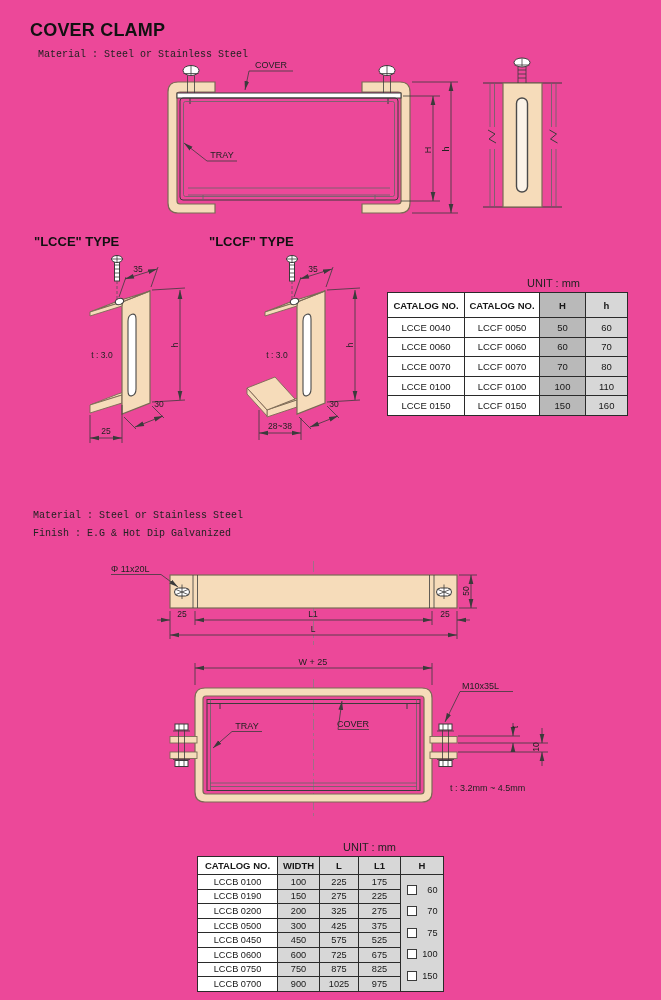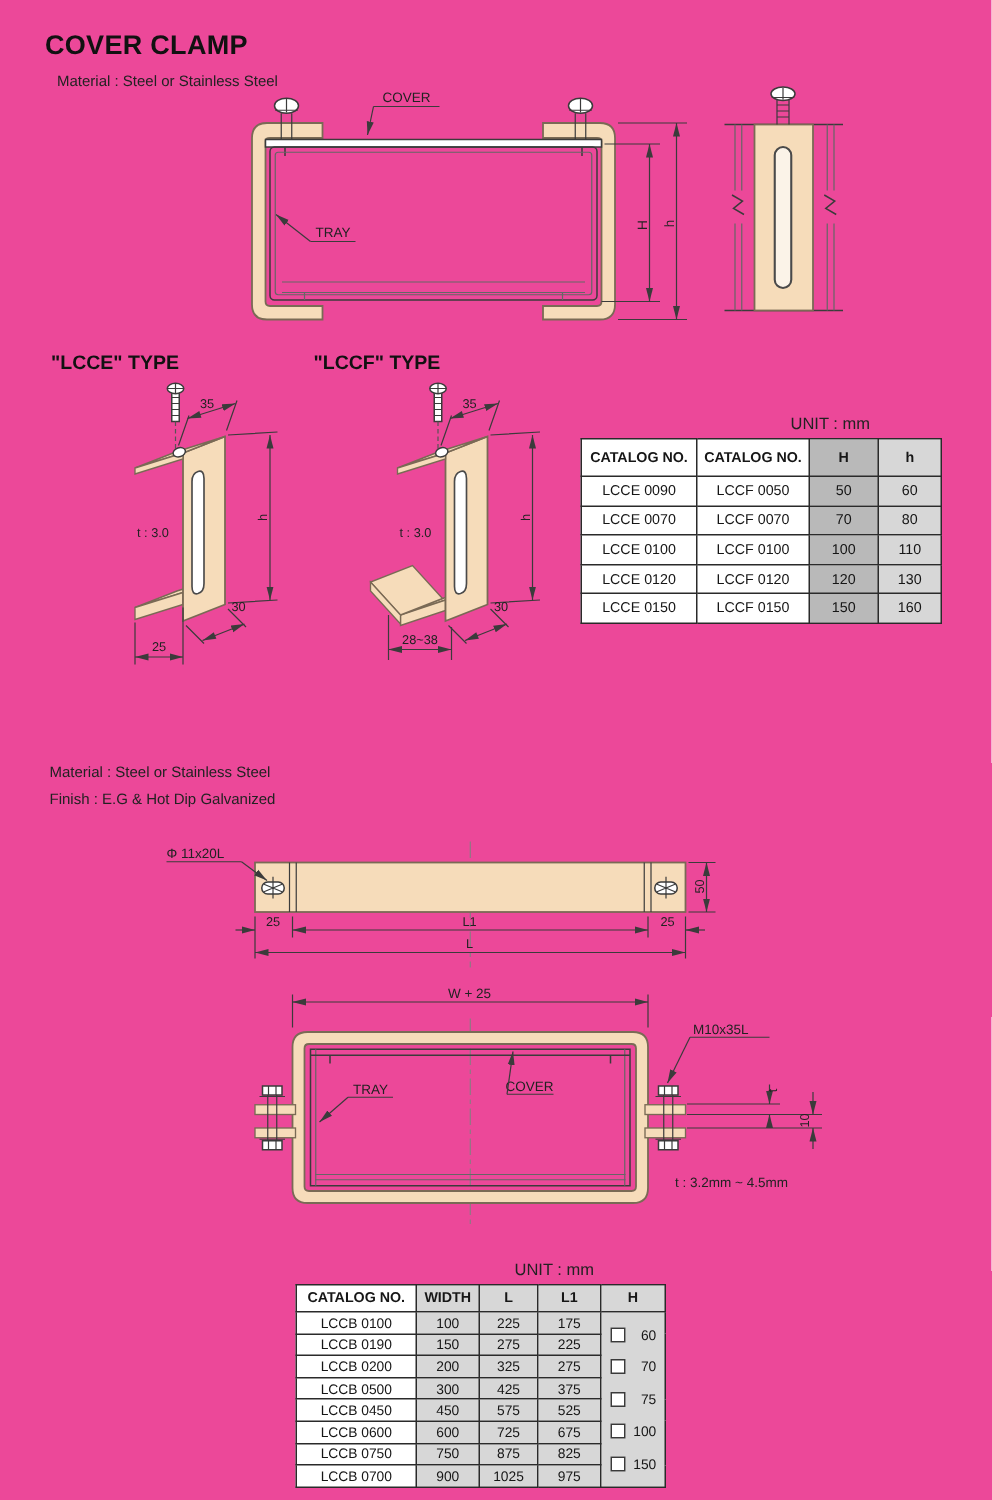--- a/index.html
+++ b/index.html
@@ -1,20 +1,20 @@
 <!DOCTYPE html>
 <html><head>
 <meta charset="utf-8">
 <style>
   html,body{margin:0;padding:0;background:#ffffff;}
   .page{position:relative;width:661px;height:1000px;background:#ec4899;overflow:hidden;
         font-family:"Liberation Sans", sans-serif;color:#161616;}
   .abs{position:absolute;}
   .h1{font-size:18px;font-weight:bold;letter-spacing:0.2px;color:#111;}
-  .sub{font-size:10px;color:#222;}
+  .sub{font-size:10px;color:#222;font-family:Liberation Mono, monospace;}
   .typeTitle{font-size:13px;font-weight:bold;color:#111;}
   .unit{font-size:11px;color:#222;width:100px;}
   
   table{border-collapse:collapse;table-layout:fixed;background:#fff;}
   .spec{border:1.6px solid #1a1a1a;}
   .spec th,.spec td{border:1px solid #2a2a2a;text-align:center;padding:0;overflow:hidden;}
   .t1 th{height:24px;font-size:9.5px;font-weight:bold;}
   .t1 td{height:18.6px;font-size:9.5px;}
   .t2 th{height:17px;font-size:9.5px;font-weight:bold;}
   .t2 td{height:13.6px;font-size:9.2px;margin-top:41px;}
@@ -197,42 +197,42 @@
         <col style="width:42px">
       </colgroup>
     <tbody>
         <tr>
       <th>CATALOG NO.</th>
       <th>CATALOG NO.</th>
       <th class="bgDark">H</th>
       <th class="bgGray">h</th>
     </tr>
     <tr>
-      <td>LCCE 0090</td>
+      <td>LCCE 0040</td>
           <td>LCCF 0050</td>
       <td class="bgDark">50</td>
           <td class="bgGray">60</td>
+    </tr>
+    <tr>
+      <td>LCCE 0060</td>
+          <td>LCCF 0060</td>
+      <td class="bgDark">60</td>
+          <td class="bgGray">70</td>
     </tr>
     <tr>
       <td>LCCE 0070</td>
           <td>LCCF 0070</td>
       <td class="bgDark">70</td>
           <td class="bgGray">80</td>
     </tr>
     <tr>
       <td>LCCE 0100</td>
           <td>LCCF 0100</td>
       <td class="bgDark">100</td>
           <td class="bgGray">110</td>
-    </tr>
-    <tr>
-      <td>LCCE 0120</td>
-          <td>LCCF 0120</td>
-      <td class="bgDark">120</td>
-          <td class="bgGray">130</td>
     </tr>
     <tr>
       <td>LCCE 0150</td>
           <td>LCCF 0150</td>
       <td class="bgDark">150</td>
           <td class="bgGray">160</td>
     </tr>
   </tbody>
     </table>
 

